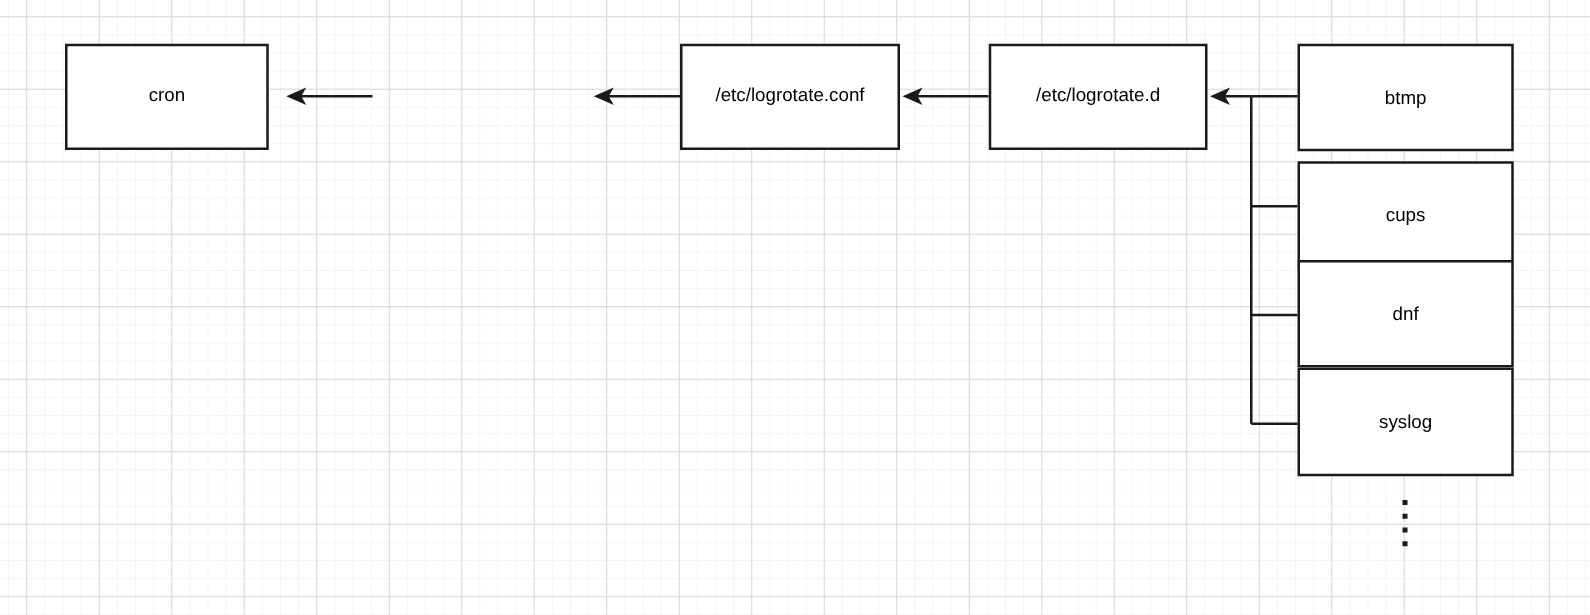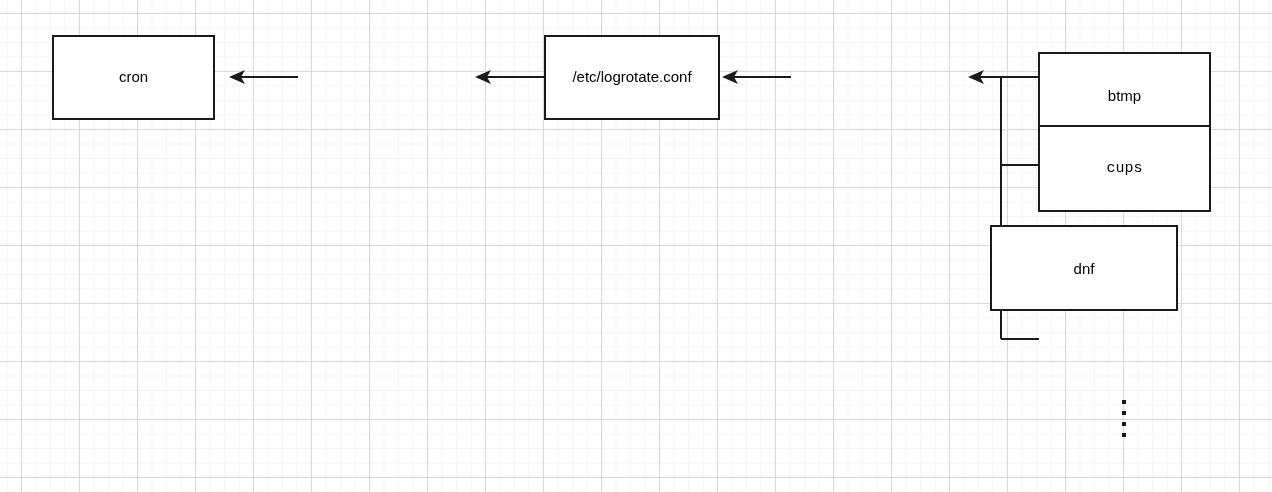--- a/index.html
+++ b/index.html
@@ -49,21 +49,20 @@
     border: 2px solid #1a1a1a;
     background: #ffffff;
     display: flex;
     align-items: center;
     justify-content: center;
     text-align: center;
     font-family: "Liberation Sans", sans-serif;
     font-size: 15px;
     color: #000000;
     z-index: 3;
-    margin-top: 17px;
   }
   .edge-svg {
     position: absolute;
     left: 0;
     top: 0;
     width: 1272px;
     height: 492px;
     z-index: 2;
     pointer-events: none;
     overflow: visible;
@@ -135,33 +134,39 @@
 
   <div class="node" style="left:52px;  top:35px; width:163px; height:85px;">
     <span>cron</span>
   </div>
 
 
   <div class="node" style="left:544px; top:35px; width:176px; height:85px;">
     <span>/etc/logrotate.conf</span>
   </div>
 
+  <div class="node" style="left:791px; top:35px; width:175px; height:85px;">
+    <span>/etc/logrotate.d</span>
+  </div>
 
   <div class="stack-node" style="left:1038px; top:35px; width:173px; height:86px;">
     <span>btmp</span>
   </div>
 
-  <div class="stack-node" style="left:1038px; top:108px; width:173px; height:87px;font-family:Liberation Mono, monospace;">
+  <div class="stack-node" style="left:1038px; top:129px; width:173px; height:87px;">
     <span>cups</span>
   </div>
 
-  <div class="stack-node" style="left:990px; top:208px; width:188px; height:86px;">
+  <div class="stack-node" style="left:1038px; top:208px; width:173px; height:86px;">
     <span>dnf</span>
   </div>
 
+  <div class="stack-node" style="left:1038px; top:294px; width:173px; height:87px;">
+    <span>syslog</span>
+  </div>
 
   <div class="ellipsis" style="left:1122px; top:400px;">
     <i></i>
     <i></i>
     <i></i>
     <i></i>
   </div>
 
 </div>
 

